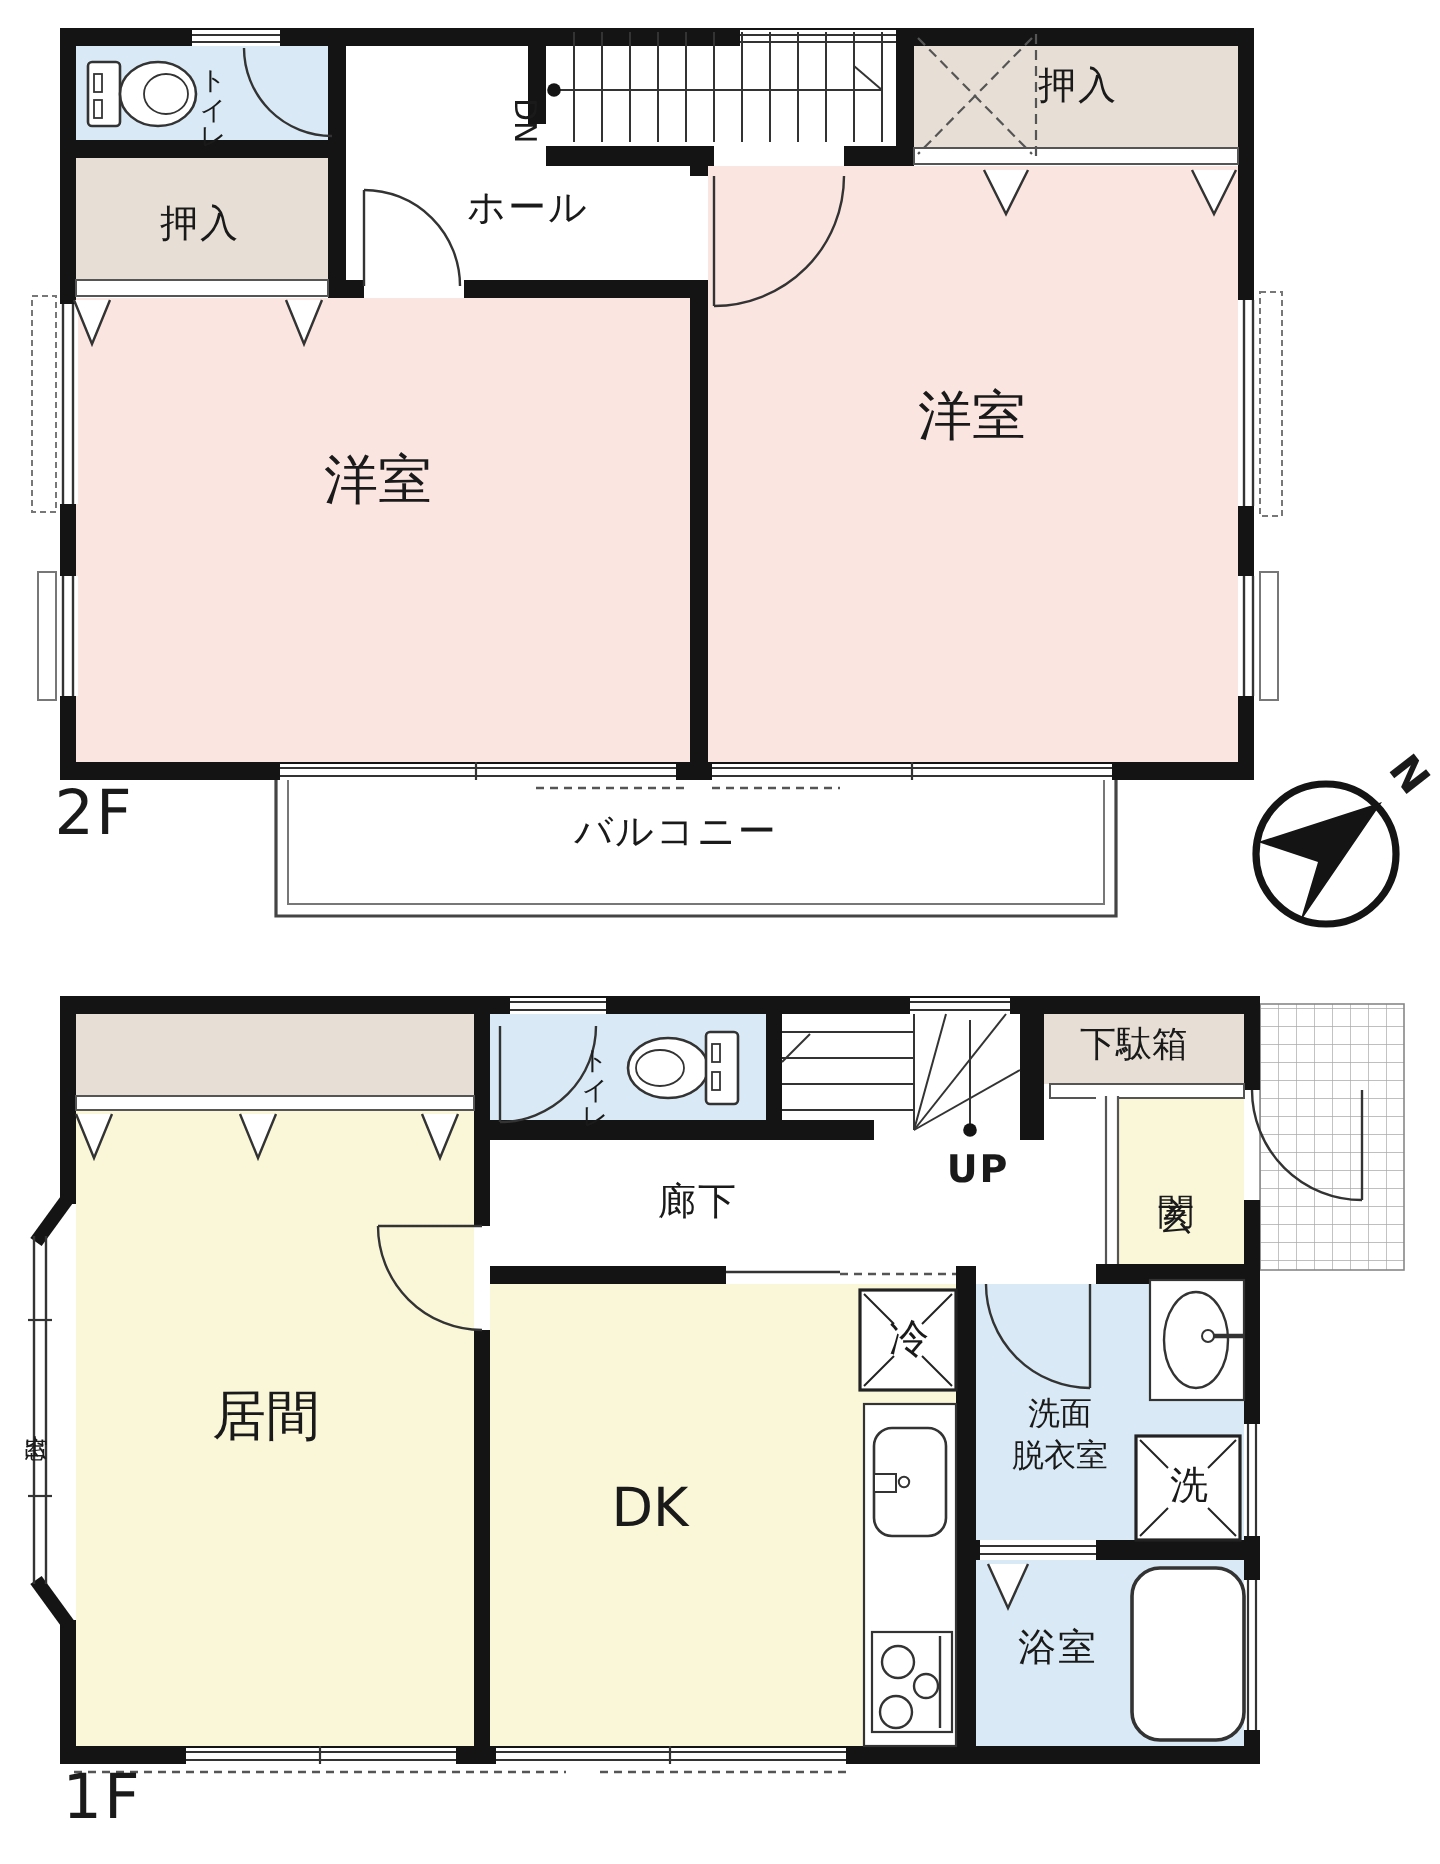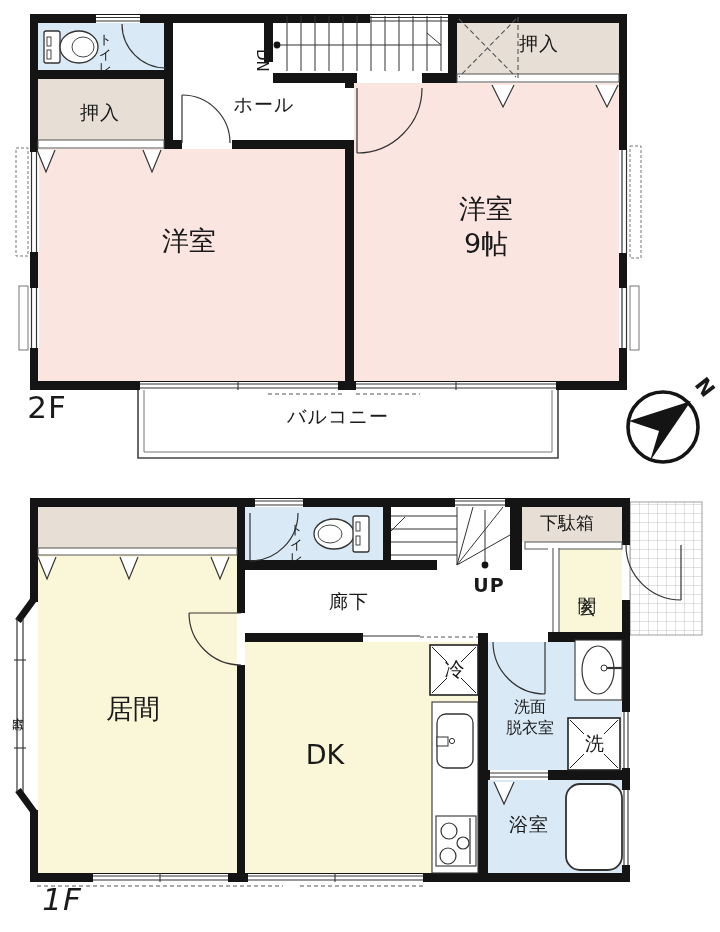--- a/index.html
+++ b/index.html
@@ -312,33 +312,32 @@
   <rect x="566" y="784" width="56" height="86" rx="14" fill="#fff" stroke="#333" stroke-width="1.8"></rect>
 </svg>
 
 <div class="lbl v sm" style="left:99px;top:21px;height:52px;">トイレ</div>
 <div class="lbl mid" style="left:60px;top:102px;width:80px;">押入</div>
 <div class="lbl mid" style="left:224px;top:94px;width:80px;">ホール</div>
 <div class="lbl" style="left:244px;top:52px;width:36px;font-size:15px;transform:rotate(90deg);">DN</div>
 <div class="lbl mid" style="left:499px;top:33px;width:80px;">押入</div>
 <div class="lbl big" style="left:134px;top:226px;width:110px;">洋室</div>
 <div class="lbl big" style="left:431px;top:194px;width:110px;">洋室</div>
-<div class="lbl big" style="left:431px;top:229px;width:110px;">9帖</div>
 <div class="lbl mid" style="left:283px;top:406px;width:110px;">バルコニー</div>
 <div class="lbl floor" style="left:24px;top:390px;width:46px;">2F</div>
 <div class="lbl" style="left:692px;top:376px;width:24px;font-size:21px;font-weight:bold;transform:rotate(52deg);">N</div>
 
 <div class="lbl v sm" style="left:290px;top:511px;height:52px;">トイレ</div>
 <div class="lbl mid" style="left:471px;top:575px;width:36px;font-weight:bold;">UP</div>
 <div class="lbl" style="left:529px;top:513px;width:76px;font-size:18px;">下駄箱</div>
 <div class="lbl v" style="left:578px;top:552px;height:62px;font-size:18px;">玄関</div>
 <div class="lbl mid" style="left:326px;top:591px;width:46px;">廊下</div>
 <div class="lbl big" style="left:83px;top:694px;width:100px;">居間</div>
 <div class="lbl v" style="left:12px;top:687px;height:42px;font-size:12px;">出窓</div>
 <div class="lbl big" style="left:290px;top:740px;width:70px;">DK</div>
 <div class="lbl" style="left:441px;top:658px;width:27px;font-size:20px;">冷</div>
 <div class="lbl" style="left:494px;top:698px;width:72px;font-size:16px;">洗面</div>
 <div class="lbl" style="left:494px;top:719px;width:72px;font-size:16px;">脱衣室</div>
 <div class="lbl" style="left:581px;top:733px;width:27px;font-size:19px;">洗</div>
 <div class="lbl mid" style="left:500px;top:814px;width:58px;">浴室</div>
-<div class="lbl floor" style="left:39px;top:882px;width:46px;font-style:italic;">1F</div>
+<div class="lbl floor" style="left:28px;top:882px;width:46px;">1F</div>
 
 </div>
 
 </body></html>

